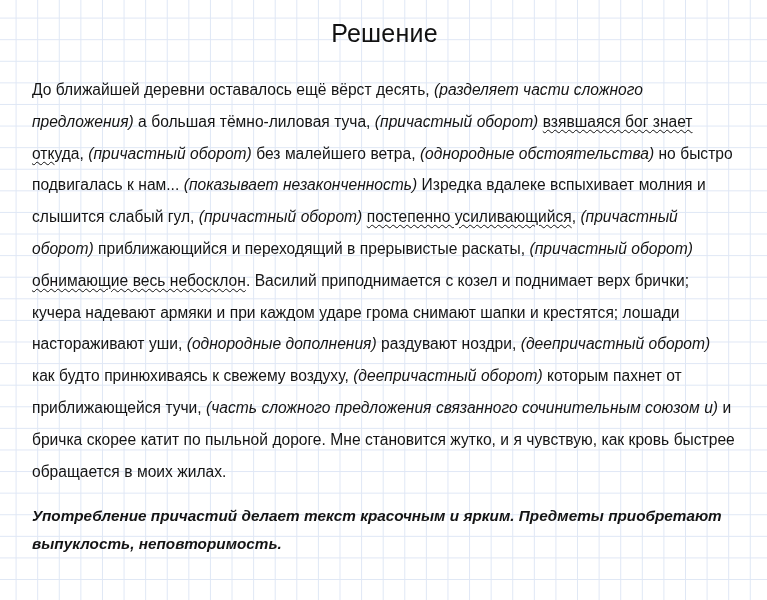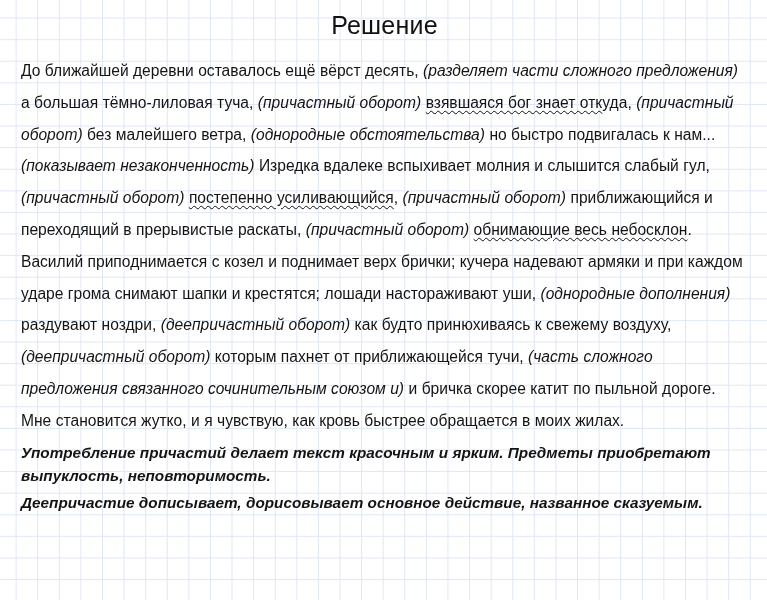--- a/index.html
+++ b/index.html
@@ -25,59 +25,59 @@
       linear-gradient(to right, #dfe7f5 1px, transparent 1px),
       linear-gradient(to bottom, #dfe7f5 1px, transparent 1px);
     background-size: 21.6px 21.6px;
     background-position: -6px -4px;
     overflow: hidden;
   }
 
   
   #content {
     position: absolute;
-    left: 0; top: 4px;
+    left: 0; top: 12px;
     width: 767px;
     padding: 0 18px 0 20px;
     box-sizing: border-box;
   }
 
   .doc-title {
     text-align: center;
     font-size: 25px;
     font-weight: 400;
     color: #111111;
     letter-spacing: 0.2px;
     margin: 0;
     padding: 6px 0 12px 0;
     line-height: 1.2;
   }
 
   .para {
     font-size: 15.6px;
     line-height: 31.8px;
     color: #141414;
-    margin: 1px;
+    margin: 12px;
     text-align: left;
     word-spacing: 0.1px;
   }
 
   .para.body {
     padding-top: 2px;
   }
 
   .para.attrib {
     padding-top: 1px;
   }
 
   .para.concl {
     font-style: italic;
     font-weight: bold;
     font-size: 15.3px;
-    line-height: 23px;
+    line-height: 28px;
     padding-top: 3px;
   }
 
   
   .note {
     font-style: italic;
   }
 
   
   .wavy {
@@ -105,16 +105,15 @@
   <div id="content">
 
     <h1 class="doc-title">Решение</h1>
 
     <p class="para body" id="body-para"><span>До ближайшей деревни оставалось ещё вёрст десять, </span><span class="note">(разделяет части сложного предложения)</span><span> а большая тёмно-лиловая туча, </span><span class="note">(причастный оборот)</span><span> </span><span class="wavy">взявшаяся бог знает отк</span><span>уда, </span><span class="note">(причастный оборот)</span><span> без малейшего ветра, </span><span class="note">(однородные обстоятельства)</span><span> но быстро подвигалась к нам... </span><span class="note">(показывает незаконченность)</span><span> Изредка вдалеке вспыхивает молния и слышится слабый гул, </span><span class="note">(причастный оборот)</span><span> </span><span class="wavy">постепенно усиливающийся</span><span>, </span><span class="note">(причастный оборот)</span><span> приближающийся и переходящий в прерывистые раскаты, </span><span class="note">(причастный оборот)</span><span> </span><span class="wavy">обнимающие весь небосклон</span><span>. Василий приподнимается с козел и поднимает верх брички; кучера надевают армяки и при каждом ударе грома снимают шапки и крестятся; лошади настораживают уши, </span><span class="note">(однородные дополнения)</span><span> раздувают ноздри, </span><span class="note">(деепричастный оборот)</span><span> </span><span class="dashdot">как будто принюхиваясь к свежему воздуху</span><span>, </span><span class="note">(деепричастный оборот)</span><span> которым пахнет от приближающейся тучи, </span><span class="note">(часть сложного предложения связанного сочинительным союзом и)</span><span> и бричка скорее катит по пыльной дороге. Мне становится жутко, и я чувствую, как кровь быстрее обращается в моих жилах.</span></p>
 
 
     <p class="para concl">Употребление причастий делает текст красочным и ярким. Предметы приобретают выпуклость, неповторимость.</p>
 
 
-    <p class="para concl">Деепричастие дописывает, дорисовывает основное действие, названное сказуемым.</p>
 
   </div>
 </div>
 
 </body></html>

